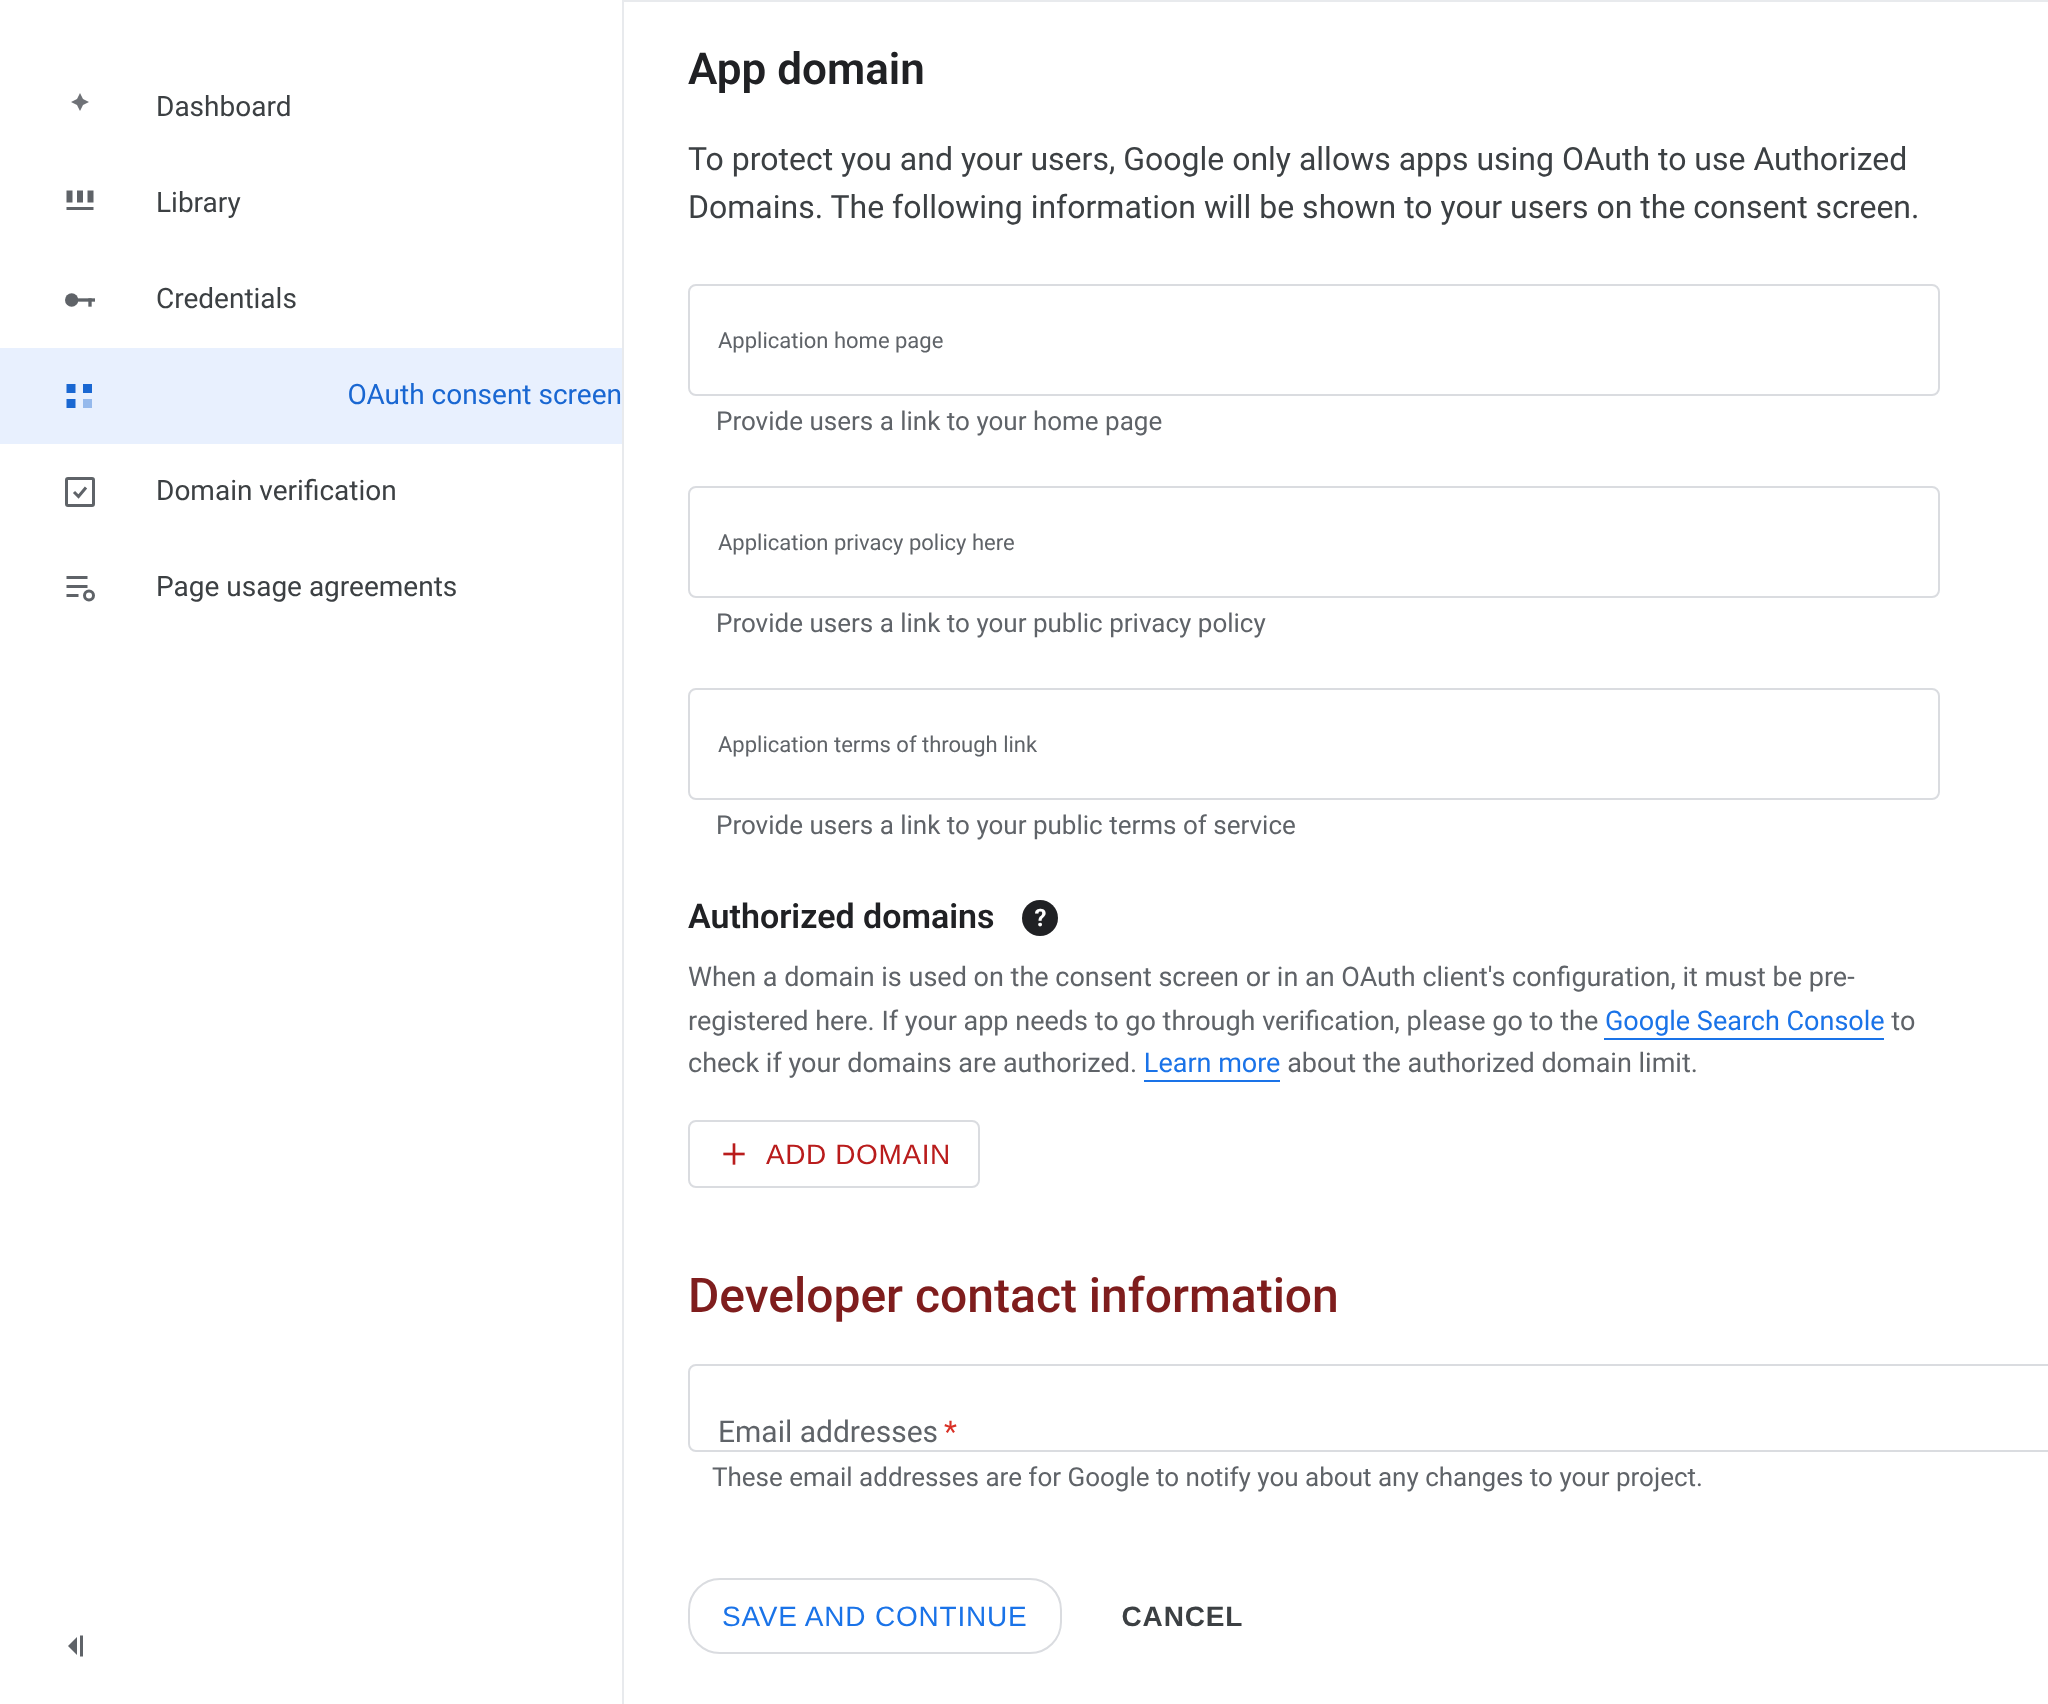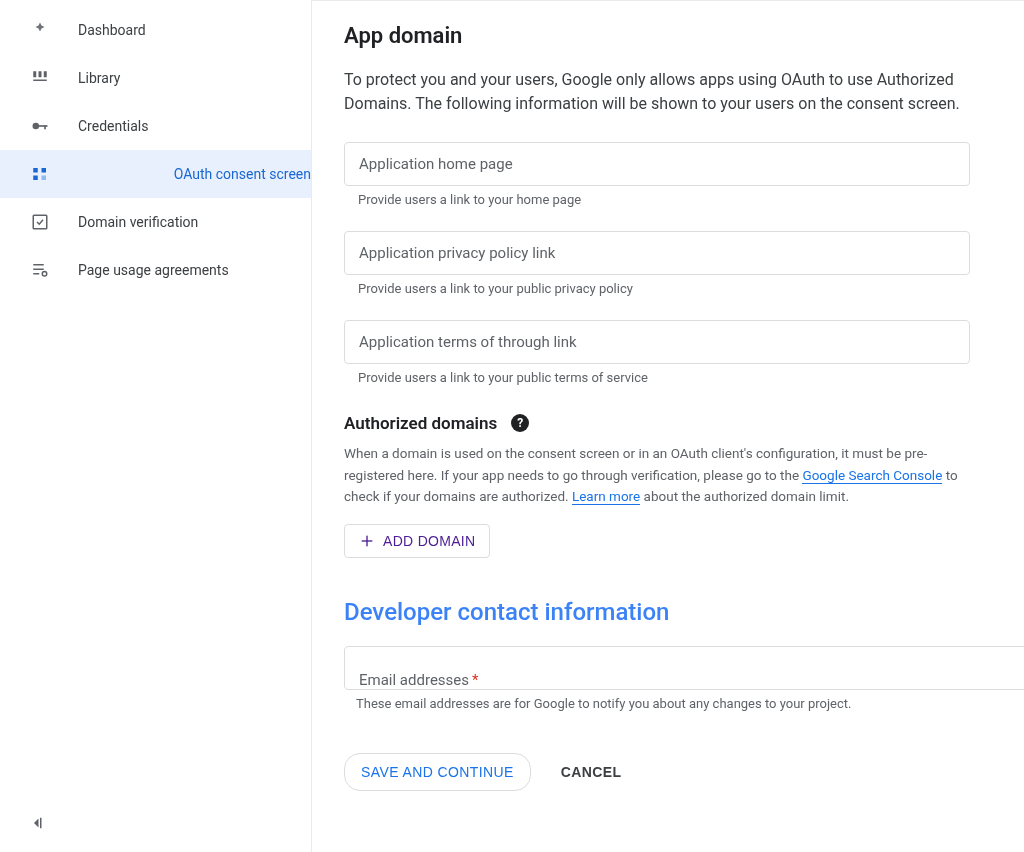--- a/index.html
+++ b/index.html
@@ -9,21 +9,21 @@
     color: #202124;
     width: 1024px;
     height: 852px;
     display: flex;
     background: #fff;
     overflow: hidden;
   }
   .sidebar {
     width: 312px;
     border-right: 1px solid #e8eaed;
-    padding-top: 6px;
+    padding-top: 30px;
     display: flex;
     flex-direction: column;
     position: relative;
   }
   .nav-item {
     display: flex;
     align-items: center;
     height: 48px;
     padding-left: 30px;
     cursor: pointer;
@@ -55,37 +55,37 @@
     font-size: 22px;
     font-weight: 600;
     margin-bottom: 20px;
     color:#202124;
   }
   h2.big-title {
     font-size: 24px;
     font-weight: 500;
     margin-top: 40px;
     margin-bottom: 20px;
-    color:#3b82f6;
+    color:#7f1d1d;
   }
   .description {
     font-size: 16px;
     color:#3c4043;
     line-height:1.5;
     max-width:620px;
     margin-bottom:26px;
   }
   .field { margin-bottom: 24px; }
   .input {
     width: 626px;
-    height: 44px;
+    height: 56px;
     border:1px solid #dadce0;
     border-radius:4px;
     padding: 0 14px;
-    font-size:15px;
+    font-size:11px;
     color:#5f6368;
     display:flex; align-items:center;
   }
   .helper {
     font-size:13px;
     color:#5f6368;
     margin-top:6px;
     padding-left:14px;
   }
   .subheading-row {
@@ -116,21 +116,21 @@
     max-width:640px;
   }
   .small-desc a { color:#1a73e8; text-decoration:none; border-bottom:1px solid #1a73e8; }
   .add-btn {
     margin-top:16px;
     display:inline-flex;
     align-items:center;
     gap:8px;
     border:1px solid #dadce0;
     background:#fff;
-    color:#4c1d95;
+    color:#b91c1c;
     font-size:14px;
     font-weight:500;
     letter-spacing:.3px;
     padding:8px 14px;
     border-radius:4px;
     cursor:pointer;
   }
   .email-input {
     width:706px; height:44px;
     border:1px solid #dadce0;
@@ -249,21 +249,21 @@
 
   <div class="field">
     <div class="input">
       <span>Application home page</span>
     </div>
     <div class="helper">Provide users a link to your home page</div>
   </div>
 
   <div class="field">
     <div class="input">
-      <span>Application privacy policy link</span>
+      <span>Application privacy policy here</span>
     </div>
     <div class="helper">Provide users a link to your public privacy policy</div>
   </div>
 
   <div class="field">
     <div class="input">
       <span>Application terms of through link</span>
     </div>
     <div class="helper">Provide users a link to your public terms of service</div>
   </div>

